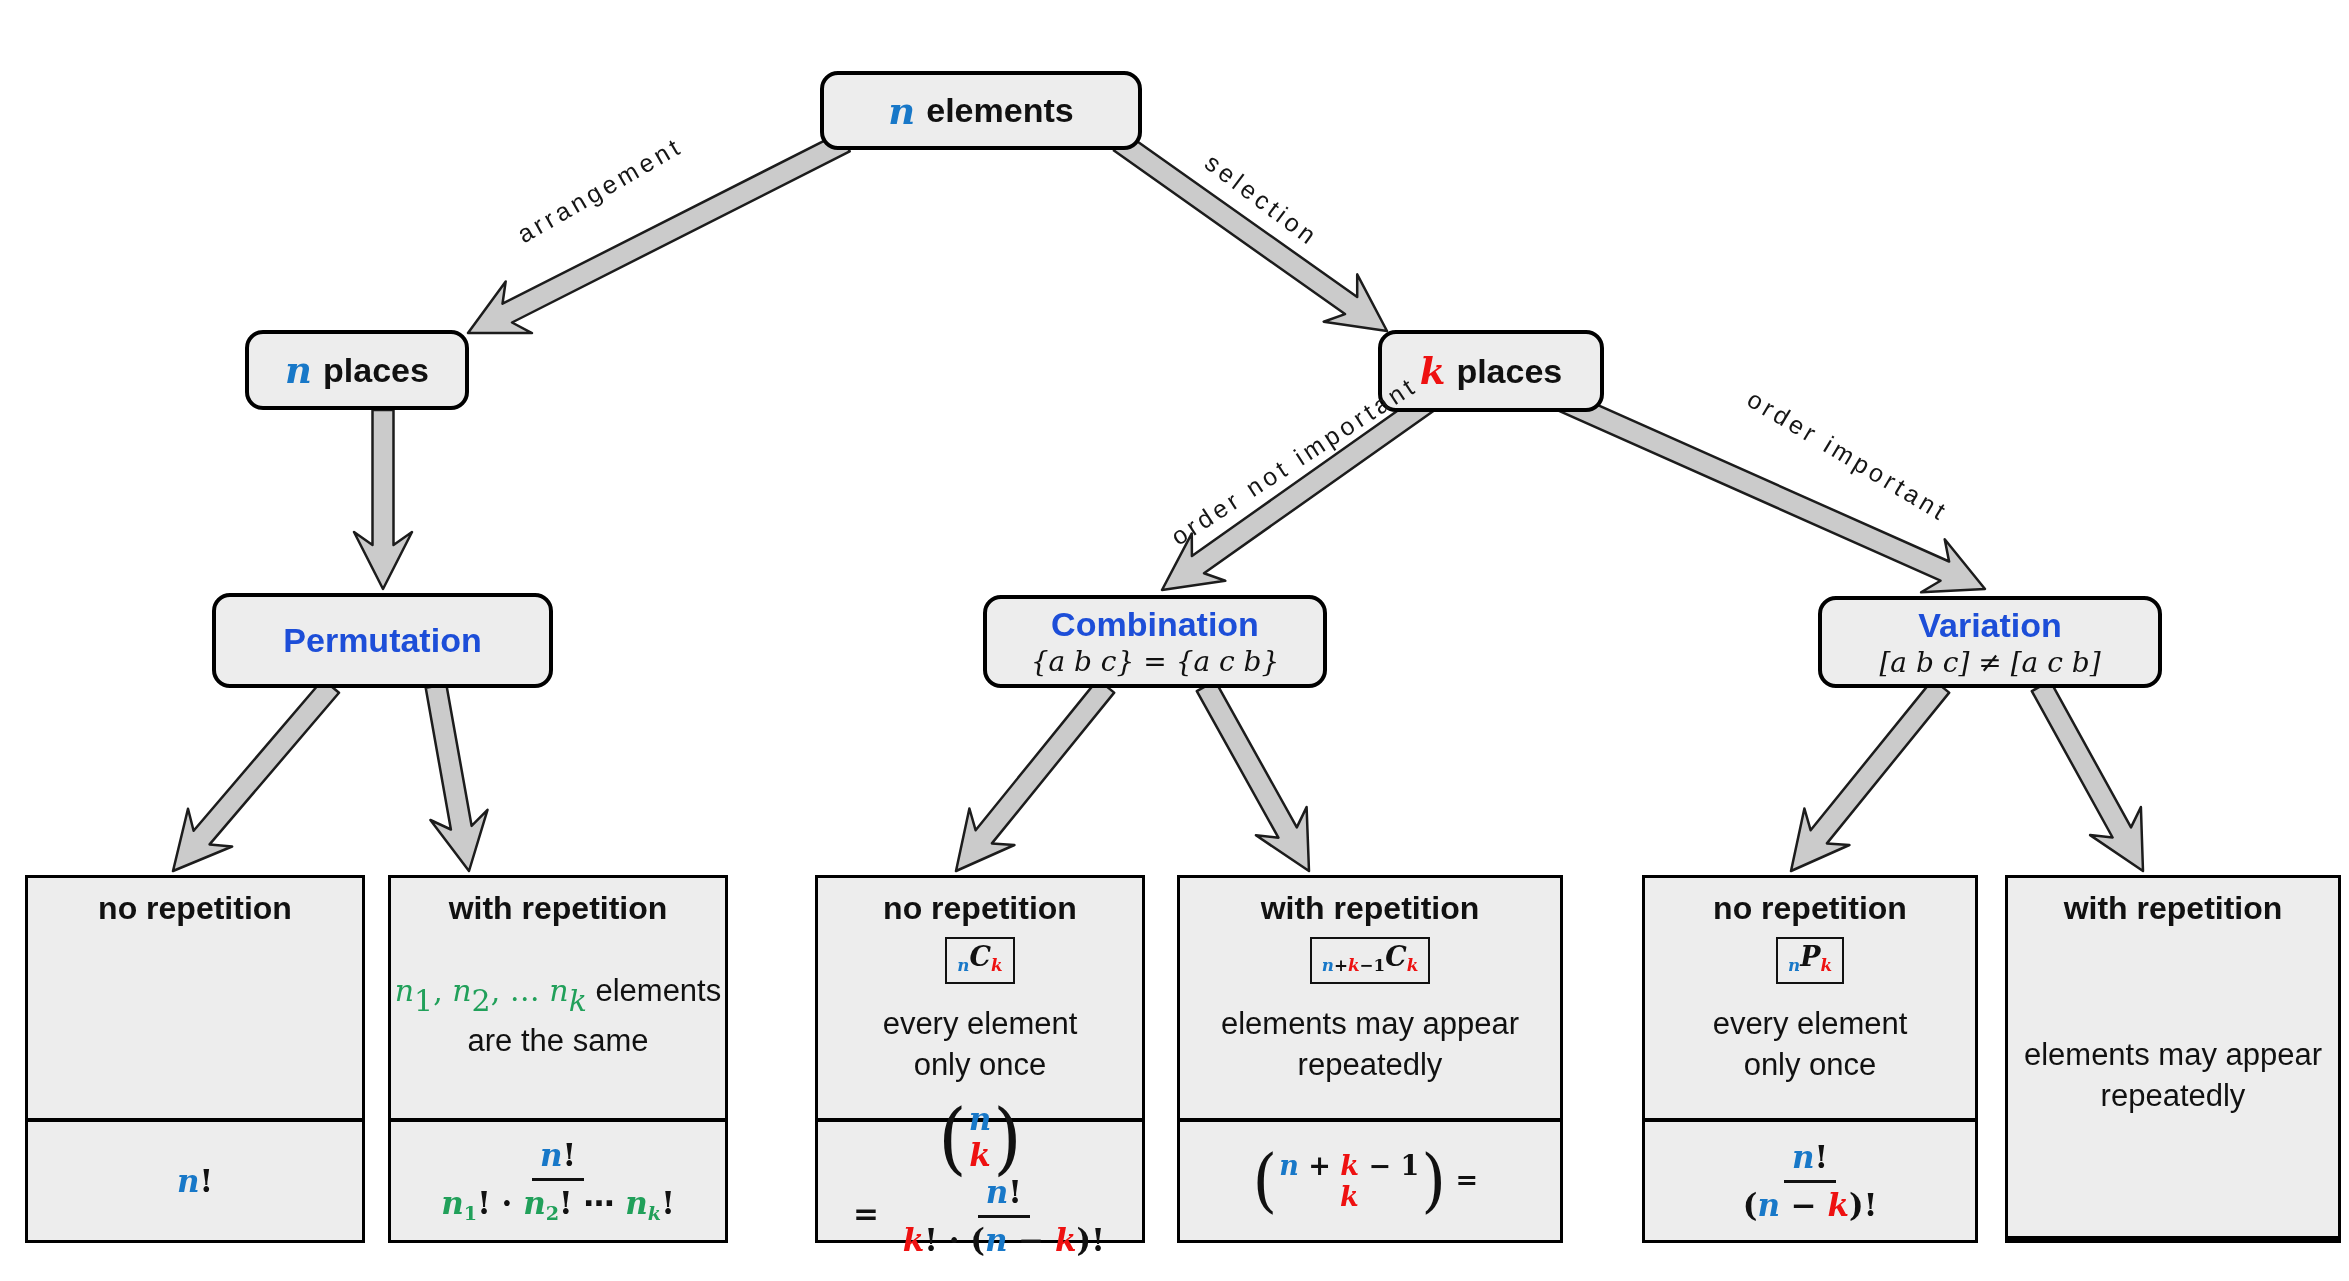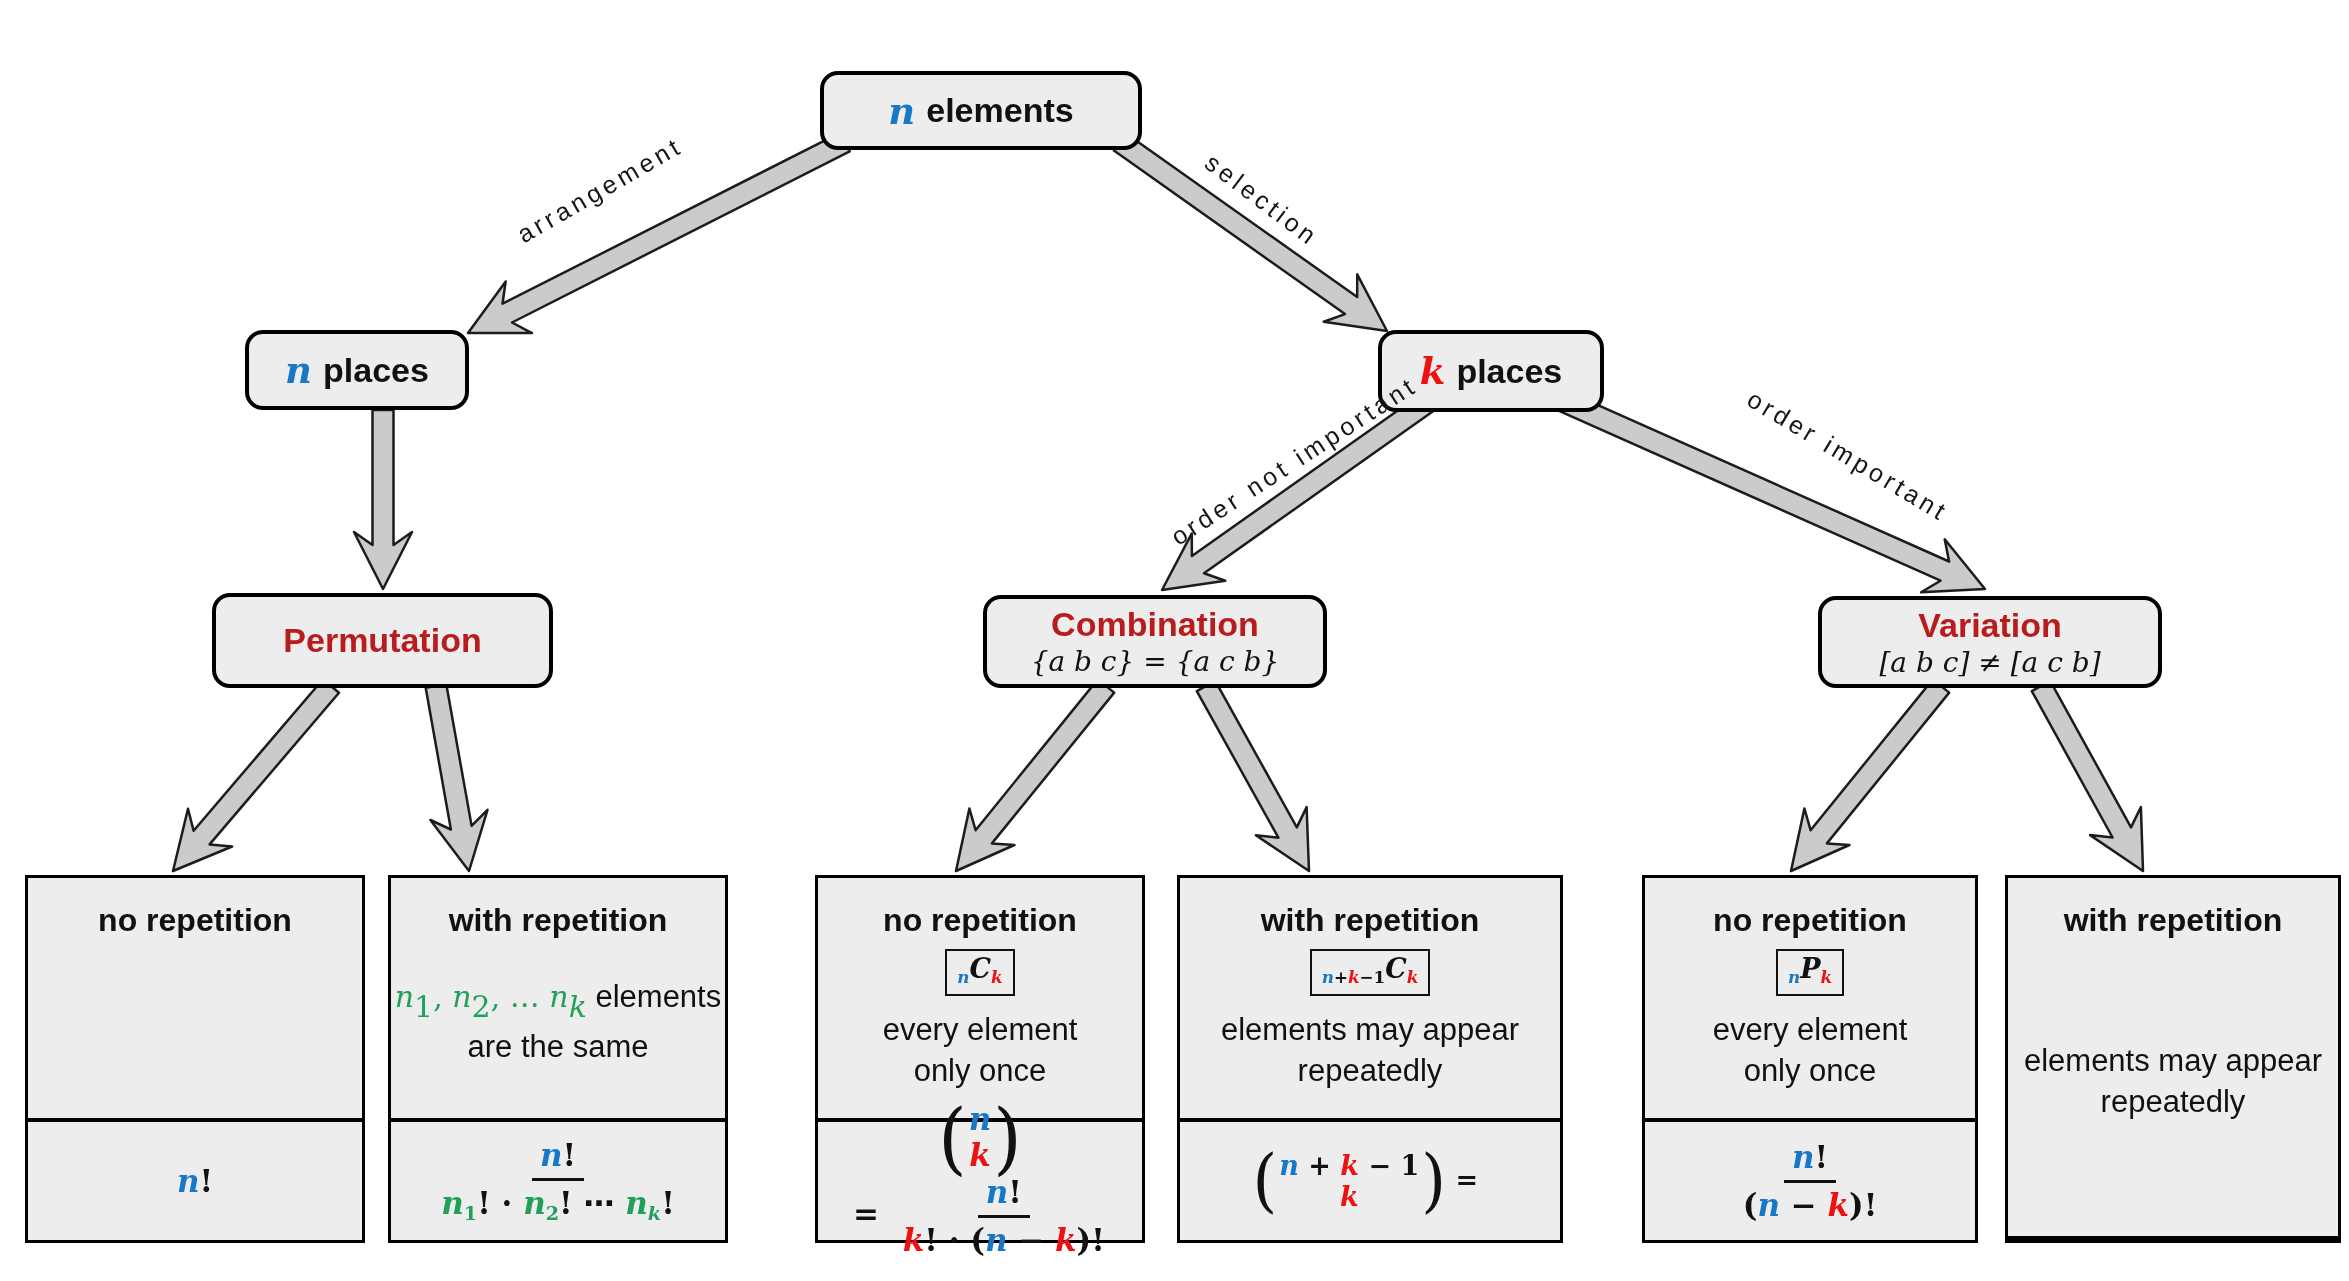--- a/index.html
+++ b/index.html
@@ -6,29 +6,29 @@
   #canvas{position:relative;width:2349px;height:1281px;background:#ffffff;overflow:hidden;
           font-family:"Liberation Sans",sans-serif;color:#111;}
   #arrows{position:absolute;left:0;top:0;}
   .arrow{fill:#cbcbcb;stroke:#1c1c1c;stroke-width:2.5;stroke-linejoin:round;}
 
   .node{position:absolute;background:#ededed;border:4px solid #000;border-radius:18px;
         display:flex;align-items:center;justify-content:center;box-sizing:border-box;}
   .nvar{font-family:"DejaVu Serif",serif;font-style:italic;font-weight:700;font-size:37px;margin-right:11px;}
   .nlabel{font-weight:700;font-size:34px;color:#111;}
   .title-node{flex-direction:column;line-height:1.12;}
-  .ntitle{font-weight:700;font-size:34px;color:#b91c1c;}
+  .ntitle{font-weight:700;font-size:34px;color:#1d4ed8;}
   .nsub{font-family:"DejaVu Serif",serif;font-style:italic;font-size:28px;color:#111;margin-top:3px;}
 
   .edge-label{position:absolute;font-size:25px;letter-spacing:4px;color:#161616;white-space:nowrap;}
 
   .leaf{position:absolute;top:875px;height:368px;background:#ededed;border:3px solid #000;
         box-sizing:border-box;display:flex;flex-direction:column;}
   .leaf-top{flex:1;display:flex;flex-direction:column;align-items:center;
-            padding:24px 6px 6px;border-bottom:4px solid #000;min-height:0;}
+            padding:12px 6px 6px;border-bottom:4px solid #000;min-height:0;}
   .leaf-bottom{height:118px;display:flex;align-items:center;justify-content:center;}
   .leaf-title{font-weight:700;font-size:32px;color:#111;}
   .badge{margin-top:10px;border:2px solid #111;padding:0 10px 5px;
          font-family:"DejaVu Serif","DejaVu Sans",serif;font-weight:700;font-size:27px;line-height:1.35;}
   .desc-wrap{flex:1;display:flex;flex-direction:column;justify-content:center;align-items:center;padding-bottom:6px;}
   .leaf-desc{font-size:31px;line-height:1.32;color:#111;text-align:center;}
   .leaf-desc .tk:not(.pl){font-family:"DejaVu Serif","DejaVu Sans",serif;font-size:30px;}
 
   .formula{font-family:"DejaVu Serif","DejaVu Sans",serif;font-weight:700;font-size:31px;
            color:#111;text-align:center;line-height:1.25;}

